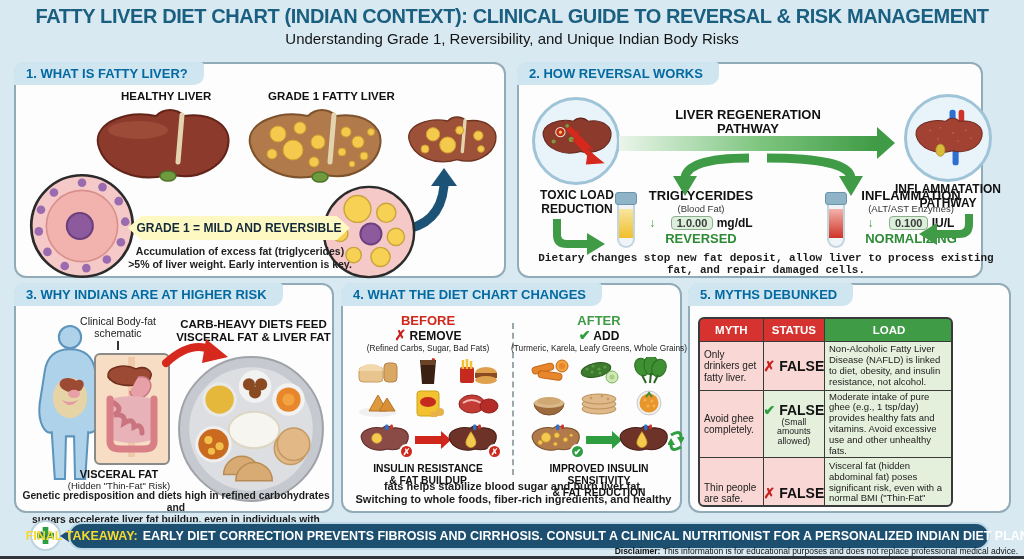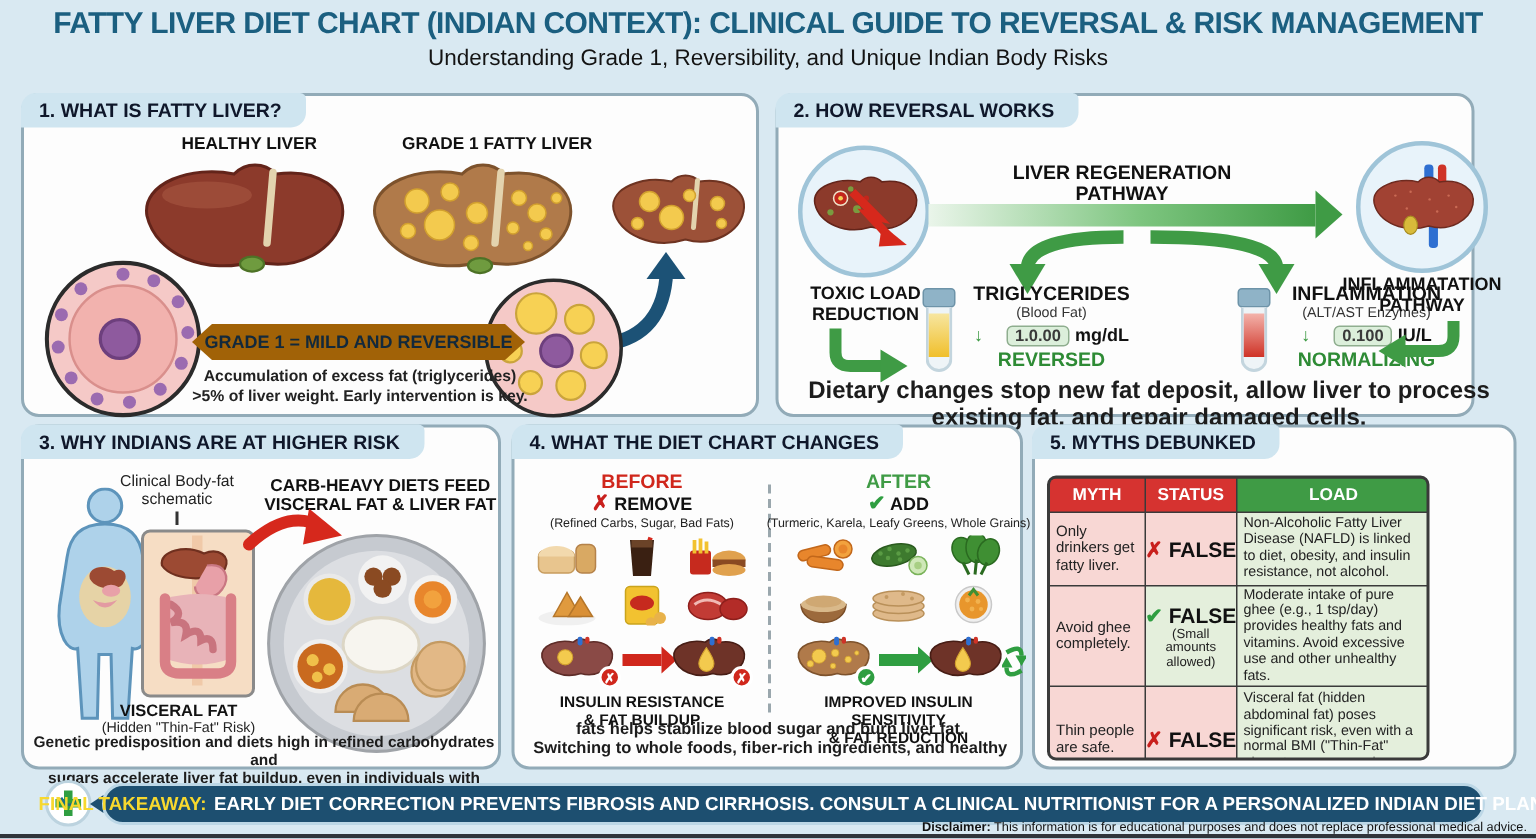--- a/index.html
+++ b/index.html
@@ -11,32 +11,32 @@
     color:#1a1a1a;
   }
   
   .hdr { position:absolute; top:5px; left:0; width:100%; text-align:center; }
   .hdr .title { font-size:20px; font-weight:bold; color:#1b5f80; letter-spacing:-0.4px; }
   .hdr .subtitle { font-size:15px; color:#141414; margin-top:2px; }
 
   
   .panel { position:absolute; background:#fdfdfd; border:2px solid #92abb8; border-radius:12px; }
   .ribbon {
-    position:absolute; top:-2px; left:-2px; background:#cfe5f0; color:#0f172a;
+    position:absolute; top:-2px; left:-2px; background:#cfe5f0; color:#0369a1;
     font-weight:bold; font-size:13px; padding:4px 16px 4px 12px;
     border-radius:10px 4px 10px 0; white-space:nowrap; z-index:5;
   }
   .abs { position:absolute; }
 
   
   #p1 { left:14px; top:62px; width:492px; height:216px; }
   .liver-label { position:absolute; font-size:11.5px; font-weight:bold; color:#111; white-space:nowrap; }
   .banner {
     position:absolute; left:112px; top:152px; width:222px; height:24px;
-    background:#a16207; clip-path:polygon(0 50%, 6% 0, 94% 0, 100% 50%, 94% 100%, 6% 100%);
+    background:#fef9c3; clip-path:polygon(0 50%, 6% 0, 94% 0, 100% 50%, 94% 100%, 6% 100%);
     display:flex; align-items:center; justify-content:center;
     font-size:12px; font-weight:bold; color:#12293c; white-space:nowrap;
   }
   .p1cap { position:absolute; left:98px; top:181px; width:252px; text-align:center;
            font-size:10.5px; font-weight:600; color:#222; line-height:13px; }
 
   
   #p2 { left:517px; top:62px; width:466px; height:216px; }
   .circ { position:absolute; width:88px; height:88px; border-radius:50%;
           background:#e8f3fa; border:3px solid #9fc4d8; display:flex; align-items:center; justify-content:center; }
@@ -56,21 +56,21 @@
   .liq-red { background:linear-gradient(#f3b3ab,#cf3327); }
   .metric { position:absolute; text-align:center; }
   .metric .mname { font-size:13px; font-weight:bold; color:#111; }
   .metric .msub { font-size:9.5px; color:#333; }
   .metric .mval { font-size:12px; font-weight:bold; color:#111; margin-top:2px; }
   .metric .mstat { font-size:13px; font-weight:bold; color:#2e8b35; margin-top:1px; }
   .dn { color:#3f9b45; font-weight:bold; }
   .badge { display:inline-block; background:#dcefdb; border:1.5px solid #8fae8f; border-radius:4px;
            padding:0 5px; font-size:11px; font-weight:bold; color:#3a3a3a;margin-left:12px; }
   .p2cap { position:absolute; left:10px; top:188px; width:474px; text-align:center;
-           font-size:16px; font-weight:600; color:#1c1c1c; }
+           font-size:11px; font-weight:600; color:#1c1c1c;font-family:Liberation Mono, monospace; }
 
   
   #p3 { left:14px; top:283px; width:320px; height:230px; }
   .schem-label { position:absolute; left:42px; top:30px; width:120px; text-align:center;
                  font-size:10.5px; color:#222; line-height:12px; }
   .schem-tick { position:absolute; left:101px; top:56px; width:2px; height:9px; background:#333; }
   .carb-label { position:absolute; left:160px; top:33px; width:155px; text-align:center;
                 font-size:11.5px; font-weight:bold; color:#101010; line-height:13px; }
   .schem-box { position:absolute; left:78px; top:68px; width:76px; height:112px;
                background:#f6ddc4; border:2px solid #8a8a8a; border-radius:6px; }

